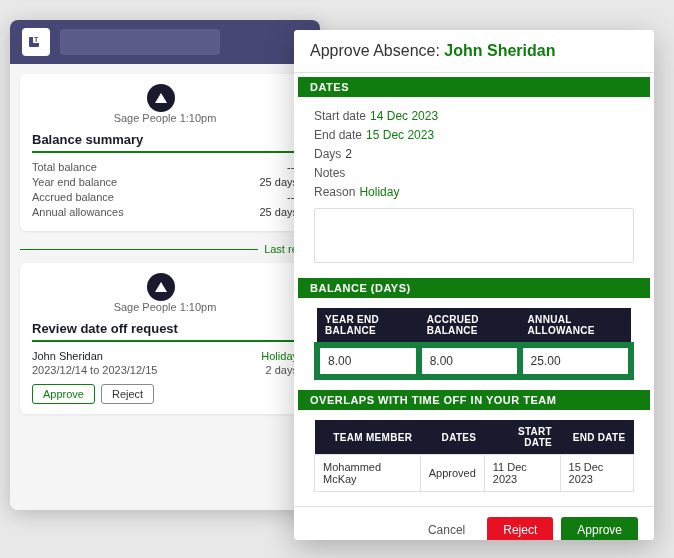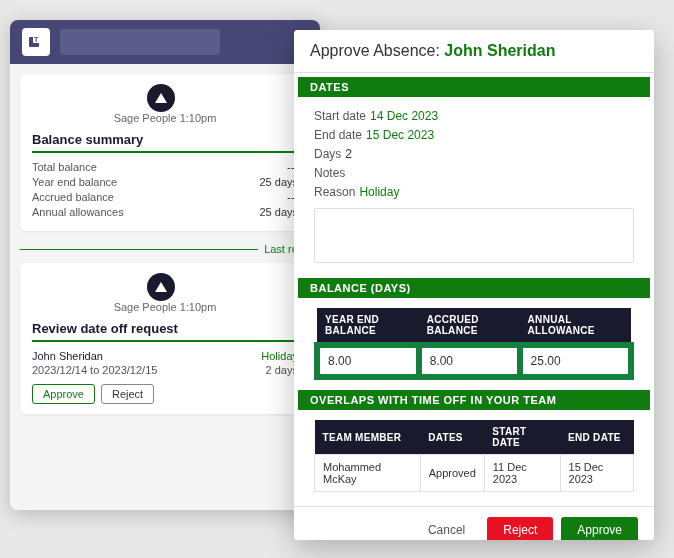--- a/index.html
+++ b/index.html
@@ -297,21 +297,21 @@
       width: 100%;
       border-collapse: collapse;
     }
 
     .overlaps-grid th {
       background: #1a1a2e;
       color: #fff;
       font-size: 10px;
       font-weight: 600;
       padding: 6px 8px;
-      text-align: left;
+      text-align: right;
       letter-spacing: 0.3px;
     }
 
     .overlaps-grid td {
       border: 1px solid #e0e0e0;
       padding: 6px 8px;
       font-size: 11px;
       color: #333;
     }
 

